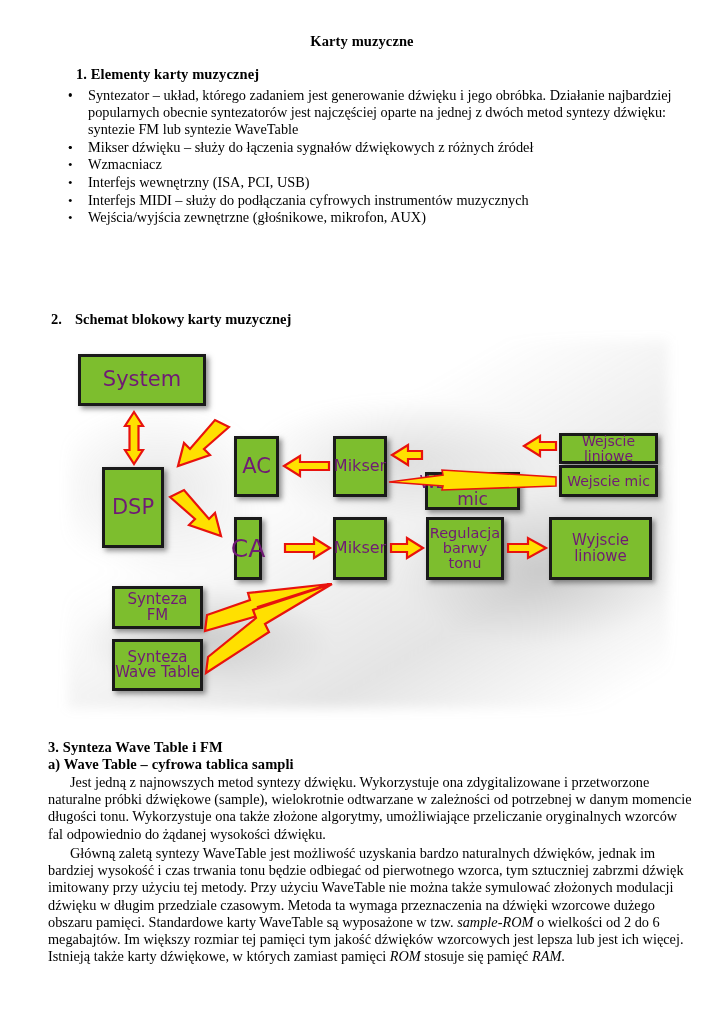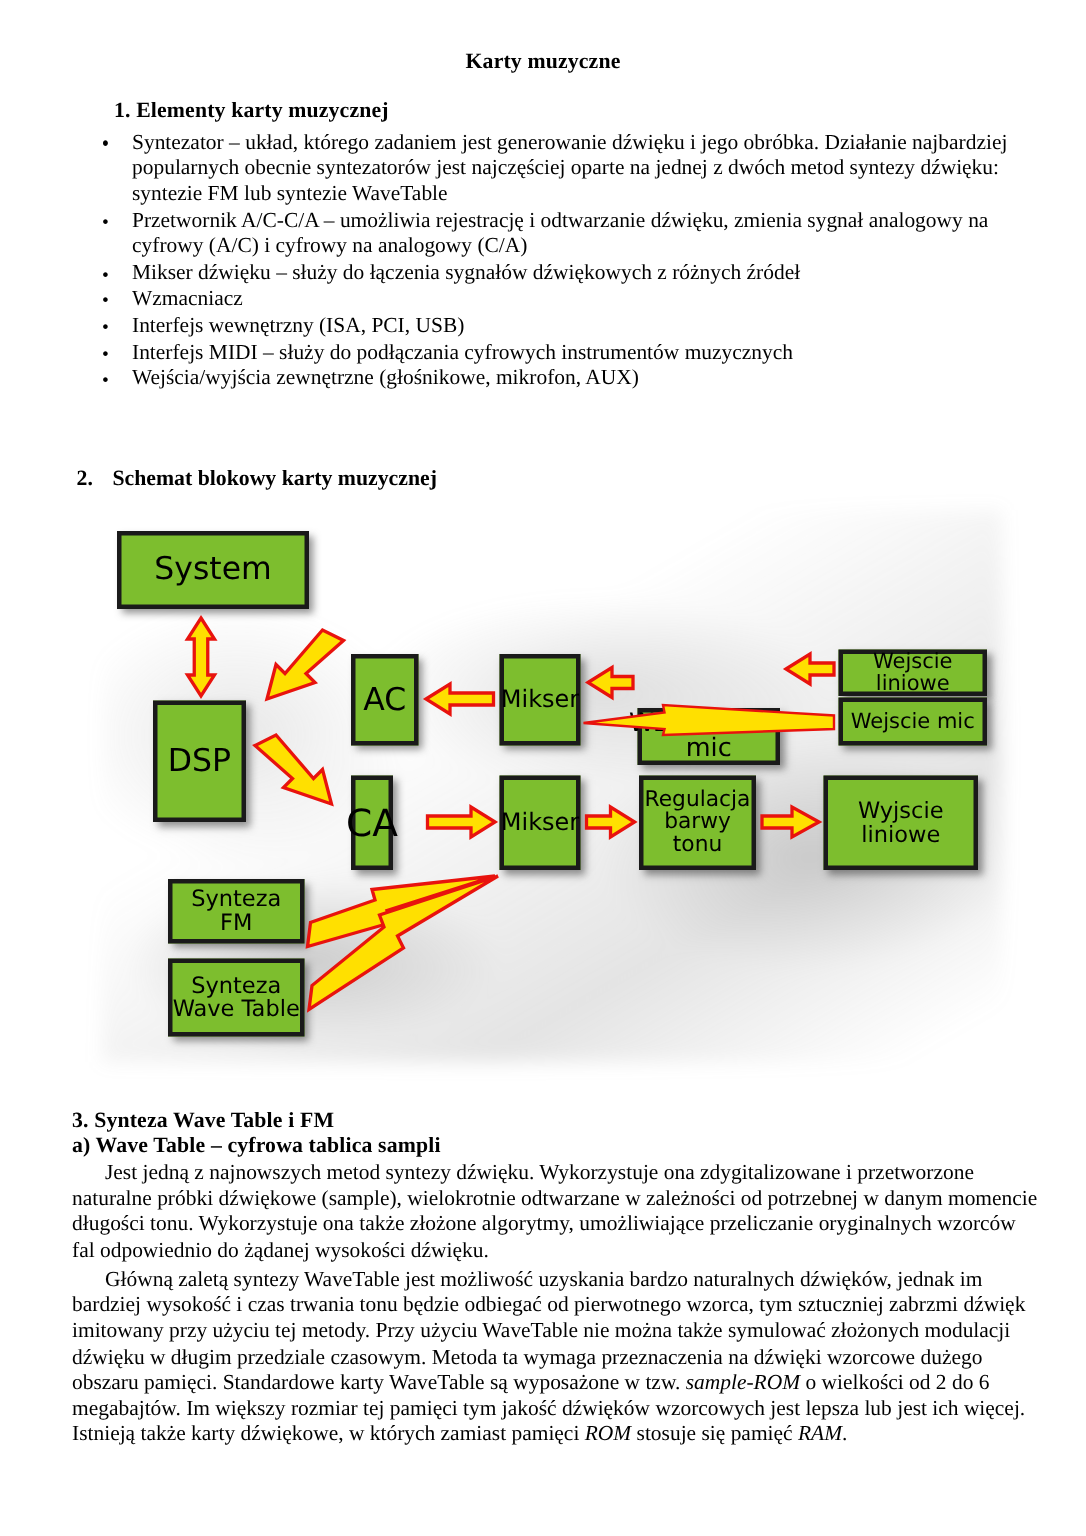--- a/index.html
+++ b/index.html
@@ -95,21 +95,21 @@
       radial-gradient(ellipse 160px 120px at 90px 150px, rgba(135,135,135,0.20), rgba(255,255,255,0) 72%),
       linear-gradient(150deg, rgba(255,255,255,0) 35%, rgba(120,120,120,0.20) 72%, rgba(255,255,255,0) 95%);
     filter: blur(6px);
     pointer-events: none;
   }
   .node {
     position: absolute;
     box-sizing: border-box;
     background: #7DBE2E;
     border: 3px solid #1a1a1a;
-    color: #000000;
+    color: #701a75;
     font-family: "DejaVu Sans", "Liberation Sans", sans-serif;
     display: flex;
     align-items: center;
     justify-content: center;
     text-align: center;
     line-height: 1.02;
     box-shadow: 3px 3px 5px rgba(60,60,60,0.55);
     white-space: pre-line;
   }
   .arrow-layer {
@@ -150,21 +150,21 @@
 
 <div class="page">
 
   <div class="doc-title">Karty muzyczne</div>
 
   <div class="h-section" id="sec1-heading">1. Elementy karty muzycznej</div>
 
   <ul class="bullets">
     <li><span class="bul">•</span></li>
     <li><span class="bul">•</span><span>Syntezator – układ, którego zadaniem jest generowanie dźwięku i jego obróbka. Działanie najbardziej popularnych obecnie syntezatorów jest najczęściej oparte na jednej z dwóch metod syntezy dźwięku: syntezie FM lub syntezie WaveTable</span></li>
-    <li><span class="bul">•</span><span>Przetwornik A/C-C/A – umożliwia rejestrację i odtwarzanie dźwięku, zmienia sygnał analogowy na cyfrowy (A/C) i cyfrowy na analogowy (C/A)</span></li>
+    <li><span class="bul">•</span></li>
     <li><span class="bul">•</span><span>Mikser dźwięku – służy do łączenia sygnałów dźwiękowych z różnych źródeł</span></li>
     <li><span class="bul">•</span><span>Wzmacniacz</span></li>
     <li><span class="bul">•</span><span>Interfejs wewnętrzny (ISA, PCI, USB)</span></li>
     <li><span class="bul">•</span><span>Interfejs MIDI – służy do podłączania cyfrowych instrumentów muzycznych</span></li>
     <li><span class="bul">•</span><span>Wejścia/wyjścia zewnętrzne (głośnikowe, mikrofon, AUX)</span></li>
   </ul>
 
   <div class="h-sub-numbered">
     <span class="num">2.</span><span>Schemat blokowy karty muzycznej</span>
   </div>

